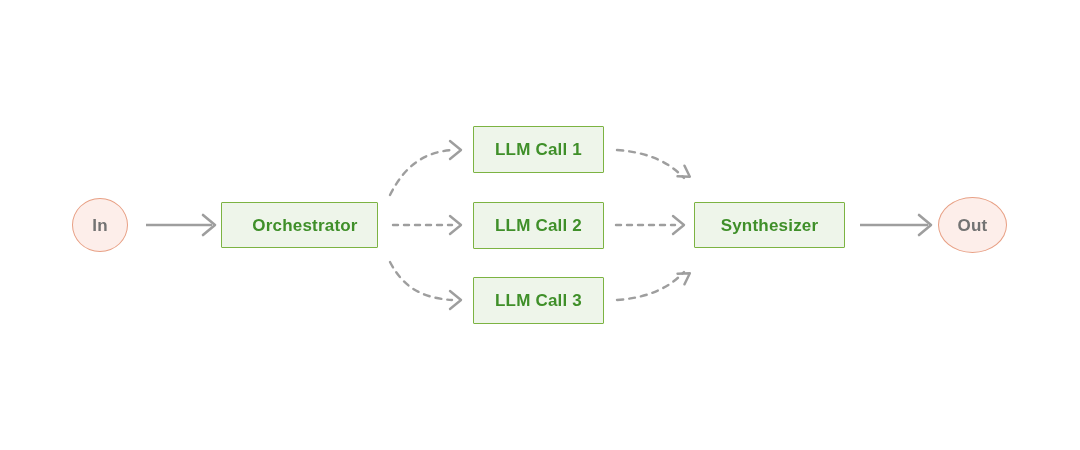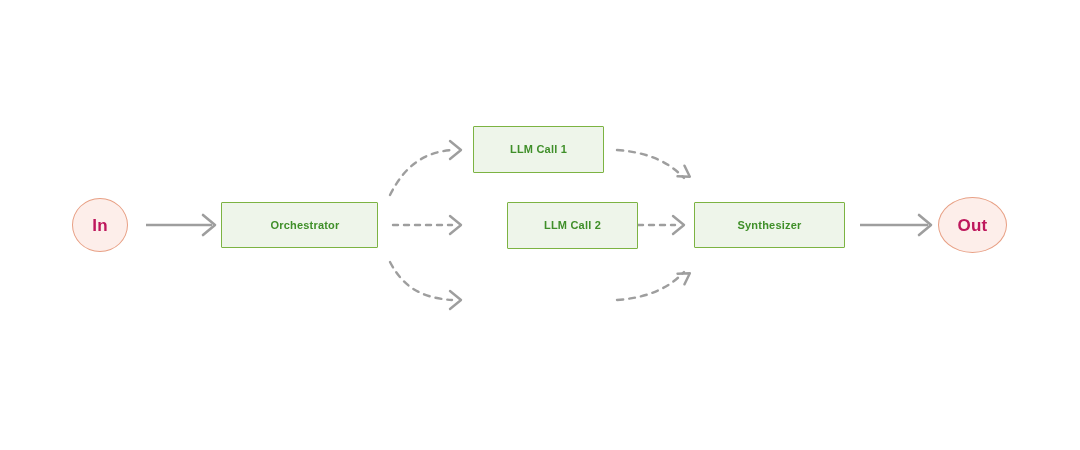--- a/index.html
+++ b/index.html
@@ -32,43 +32,43 @@
     text-align: center;
   }
   .proc {
     background: #eef5ea;
     border: 1.4px solid #7cb342;
     border-radius: 1px;
   }
   .proc .label {
     color: #3f8f29;
     font-weight: 700;
-    font-size: 11px;
+    font-size: 17px;
     letter-spacing: 0.2px;
     line-height: 1;
     white-space: nowrap;
   }
   .terminal {
     background: #fdeeea;
     border: 1.4px solid #e8a085;
     border-radius: 50%;
   }
   .terminal .label {
-    color: #be185d;
+    color: #737373;
     font-weight: 700;
     font-size: 17px;
     letter-spacing: 0.2px;
     line-height: 1;
     white-space: nowrap;
   }
   
   #node-in        { left: 72px;  top: 198px; width: 56px;  height: 54px; }
   #node-orch      { left: 221px; top: 202px; width: 157px; height: 46px; padding-left: 11px; }
   #node-llm1      { left: 473px; top: 126px; width: 131px; height: 47px; }
-  #node-llm2      { left: 473px; top: 202px; width: 131px; height: 47px; margin-left: 34px; }
+  #node-llm2      { left: 473px; top: 202px; width: 131px; height: 47px; }
   #node-llm3      { left: 473px; top: 277px; width: 131px; height: 47px; }
   #node-synth     { left: 694px; top: 202px; width: 151px; height: 46px; }
   #node-out       { left: 938px; top: 197px; width: 69px;  height: 56px; align-items: center; }
 </style>
 </head>
 <body>
 
 <div id="canvas">
 
   <svg id="edges" viewBox="0 0 1080 450" width="1080" height="450" aria-hidden="true">
@@ -123,20 +123,23 @@
   </div>
 
   <div class="node proc" id="node-llm1">
     <span class="label">LLM Call 1</span>
   </div>
 
   <div class="node proc" id="node-llm2">
     <span class="label">LLM Call 2</span>
   </div>
 
+  <div class="node proc" id="node-llm3">
+    <span class="label">LLM Call 3</span>
+  </div>
 
   <div class="node proc" id="node-synth">
     <span class="label">Synthesizer</span>
   </div>
 
   <div class="node terminal" id="node-out">
     <span class="label">Out</span>
   </div>
 
 </div>

